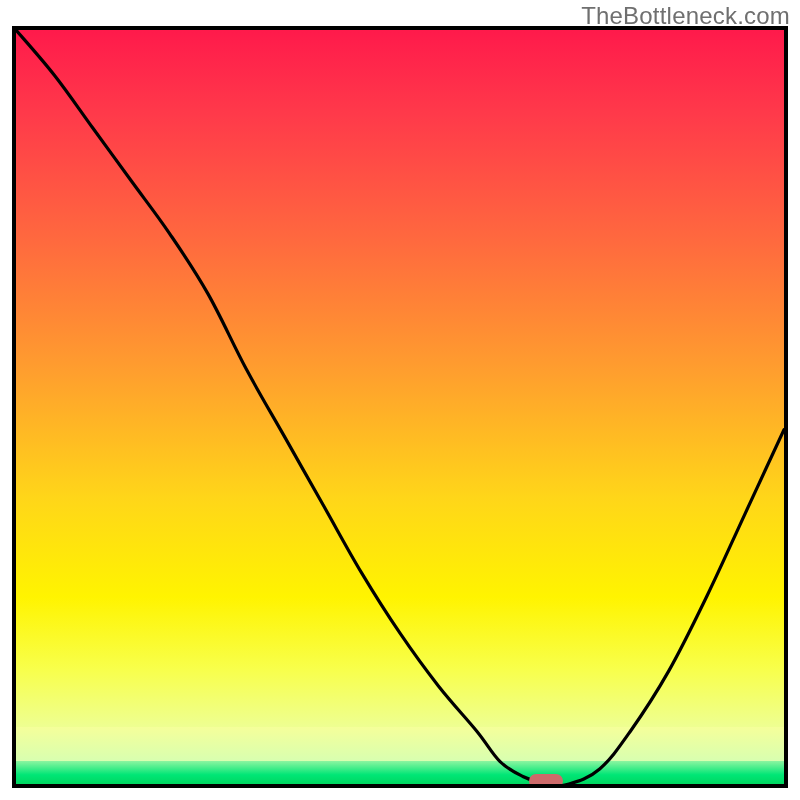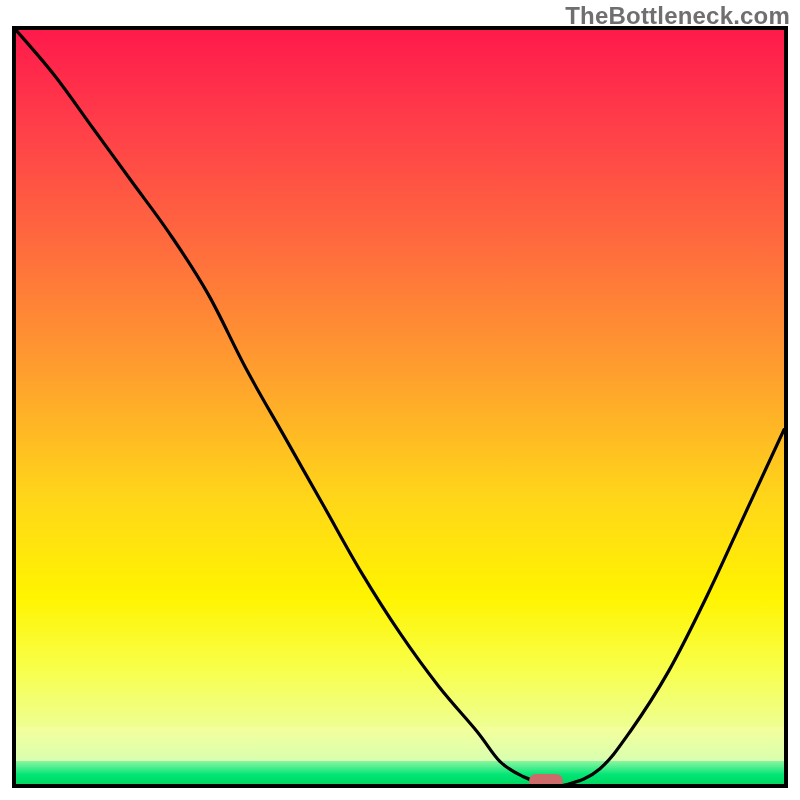--- a/index.html
+++ b/index.html
@@ -15,21 +15,21 @@
     position: relative;
     width: 800px;
     height: 800px;
     box-sizing: border-box;
   }
   .watermark {
     position: absolute;
     top: 2px;
     right: 10px;
     font-size: 24px;
-    font-weight: 700;
+    font-weight: 400;
     color: #6f6f6f;
     z-index: 20;
     letter-spacing: 0.2px;
   }
   .plot-outer {
     position: absolute;
     left: 12px;
     top: 26px;
     width: 776px;
     height: 762px;

